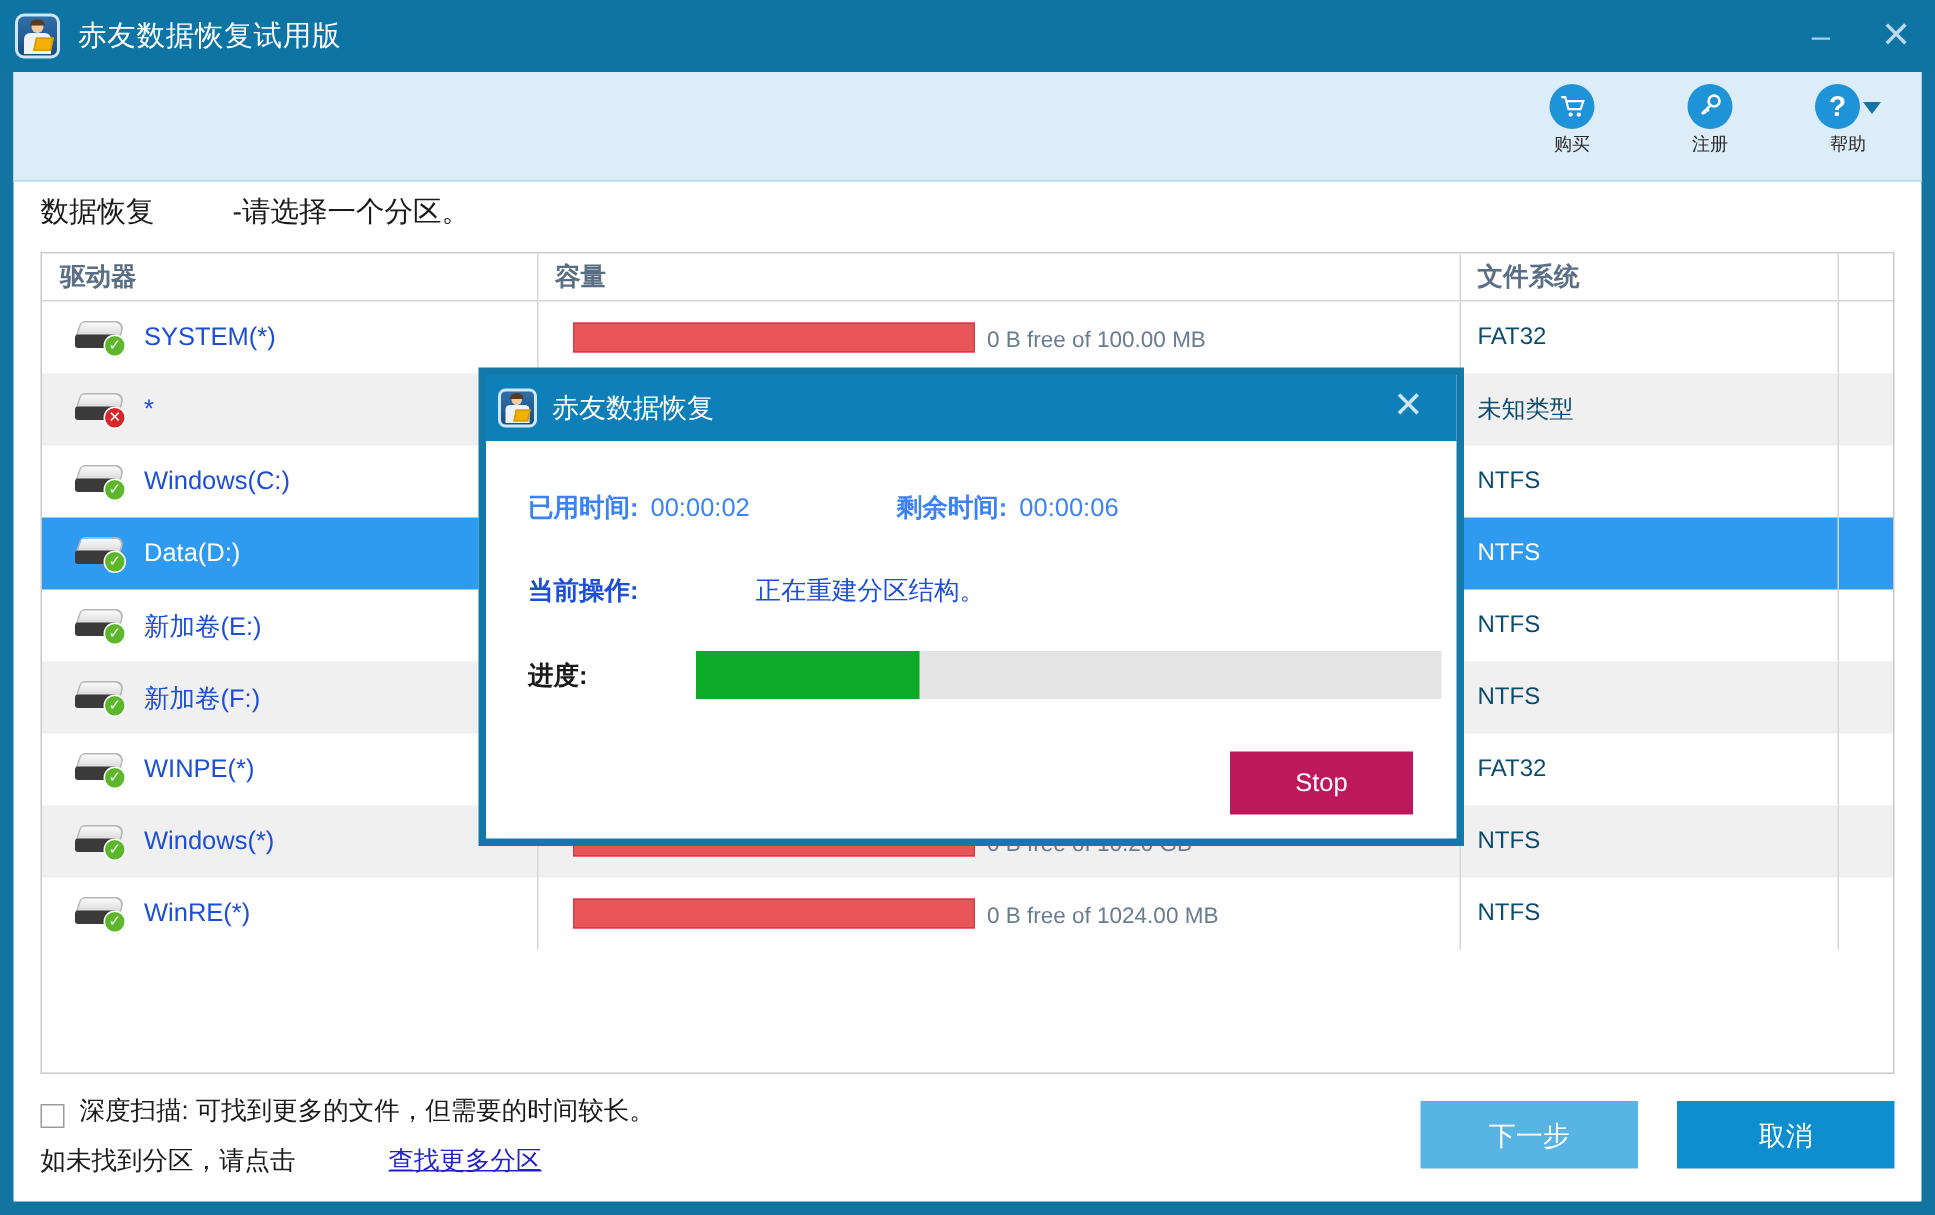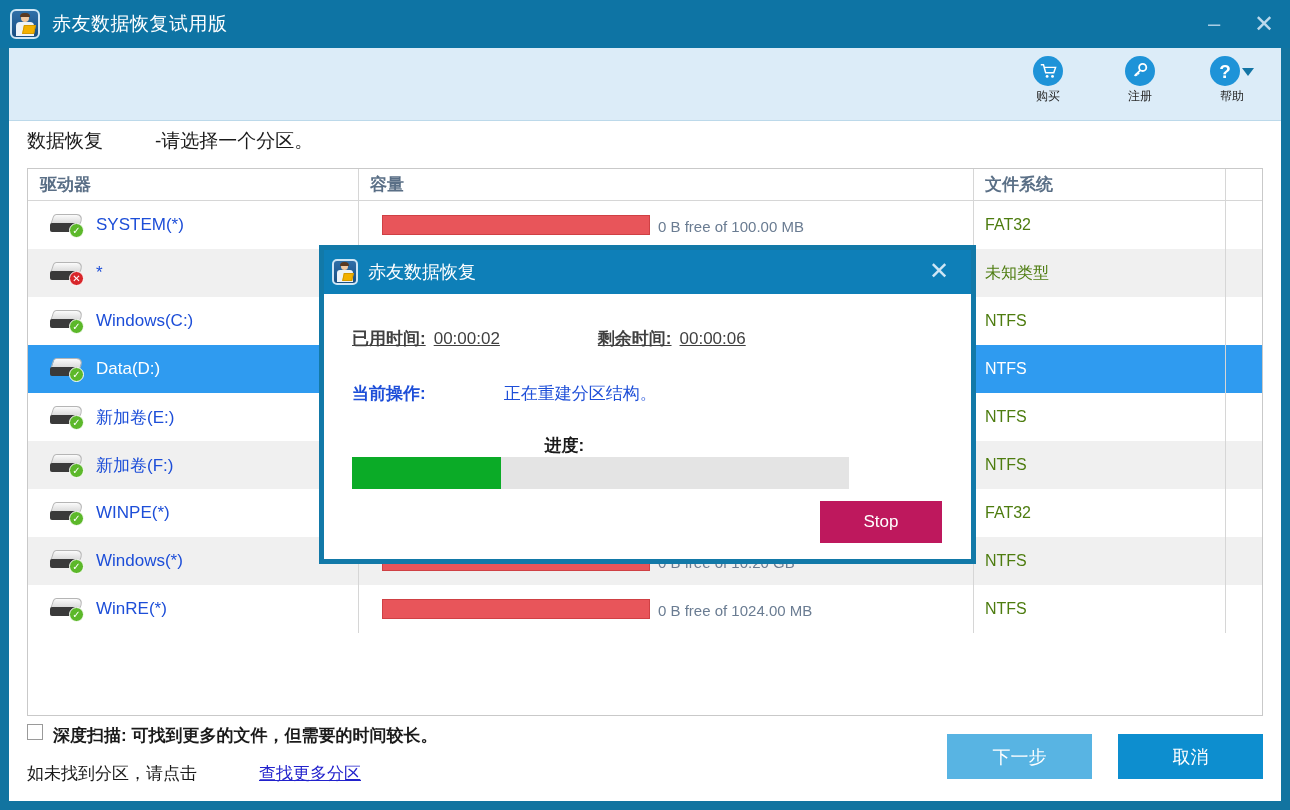--- a/index.html
+++ b/index.html
@@ -179,27 +179,27 @@
     width: 615px; display: flex; align-items: flex-end; padding-left: 24px;
   }
   .capbar {
     height: 20px; background: #e8555a; border: 1px solid #cf4044;
     flex: none;
   }
   .cap-text { font-size: 15px; color: #6a7c92; margin-left: 8px; }
 
   .cell-fs {
     width: 250px; padding-left: 12px;
-    font-size: 16px; color: #4d7c0f;
+    font-size: 16px; color: #0c4a6e;
   }
   .row.selected .cell-fs { color: #ffffff; }
 
   
   .bottom { position: absolute; left: 18px; top: 724px; width: 1236px; }
-  .chk-line { display: flex; align-items: flex-start; height: 28px; font-weight: bold; }
+  .chk-line { display: flex; align-items: flex-end; height: 28px; }
   .checkbox {
     width: 16px; height: 16px; border: 1px solid #9a9a9a;
     background: #ffffff; margin-right: 10px; flex: none;
   }
   .chk-text { font-size: 17px; color: #1a1a1a; }
   .link-line { display: flex; align-items: center; height: 34px; margin-top: 4px; }
   .link-pre { font-size: 17px; color: #1a1a1a; }
   .more-link {
     font-size: 17px; color: #2222cc; text-decoration: underline;
     margin-left: 62px; cursor: pointer;
@@ -250,35 +250,35 @@
   }
   .dlg-title-text { color: #ffffff; font-size: 18px; margin-left: 10px; }
   .dlg-close {
     position: absolute; right: 22px; top: 9px;
     color: #cfe6f5; font-size: 24px; line-height: 1; cursor: default;
   }
   .dlg-body { position: relative; height: 270px; padding: 0; }
 
   .time-line {
     position: absolute; left: 28px; top: 33px;
-    display: flex; align-items: center; font-size: 17px; color: #404040; text-decoration: underline;
+    display: flex; align-items: center; font-size: 17px; color: #3b82f6;
   }
   .lbl-bold { font-weight: bold; }
   .val { margin-left: 8px; }
   .time-gap { width: 98px; }
 
   .op-line {
     position: absolute; left: 28px; top: 88px;
     display: flex; align-items: center; font-size: 17px; color: #1d4ed8;
   }
   .op-val { margin-left: 78px; }
 
   .prog-line {
     position: absolute; left: 28px; top: 140px;
-    display: flex; align-items: center; flex-direction: column;
+    display: flex; align-items: center;
   }
   .prog-lbl { font-size: 17px; font-weight: bold; color: #1a1a1a; width: 112px; }
   .progbar {
     width: 497px; height: 32px; background: #e4e4e4; position: relative;
   }
   .progfill { height: 100%; background: #0bab27; }
 
   .dlg-stop {
     position: absolute; left: 496px; top: 207px;
     width: 122px; height: 42px; background: #be185d;

